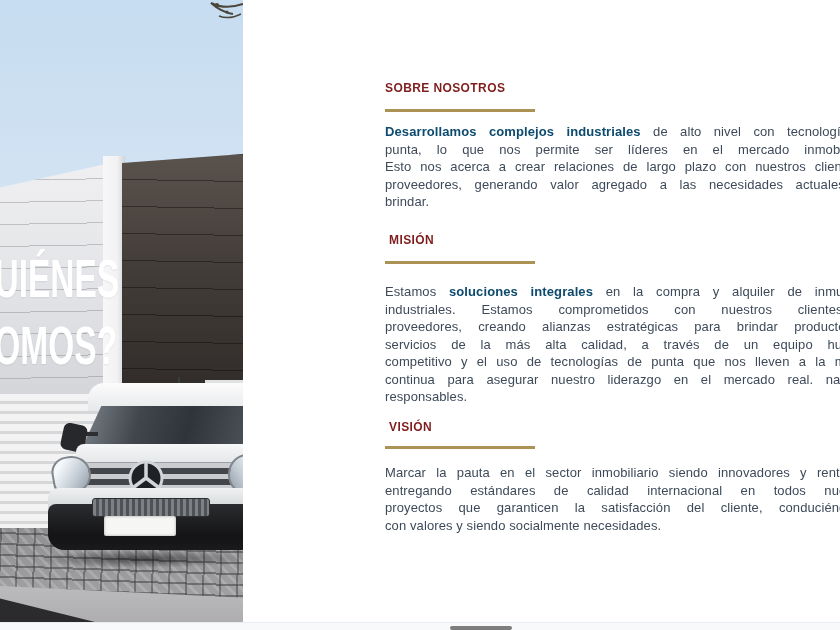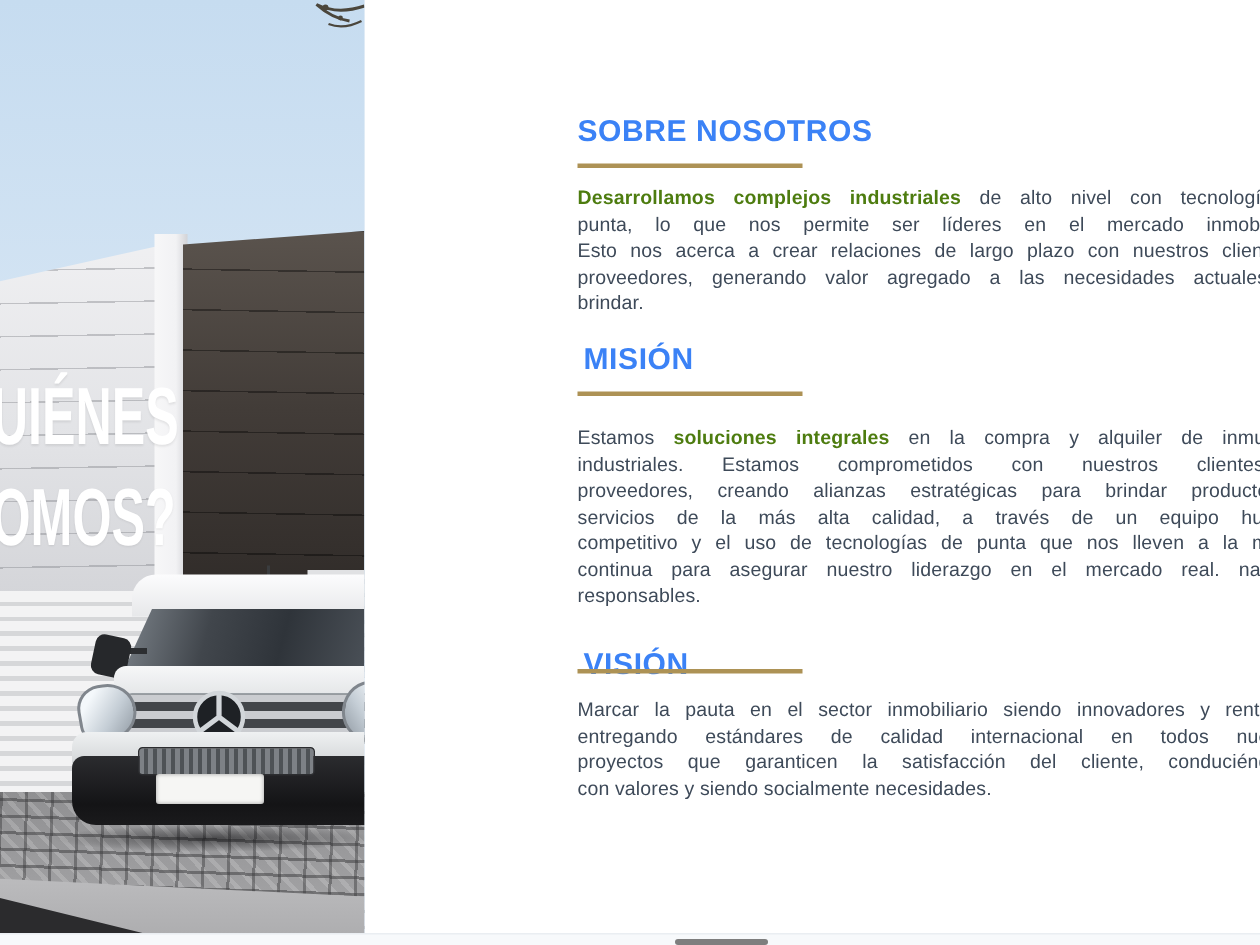--- a/index.html
+++ b/index.html
@@ -75,30 +75,30 @@
   .van-shadow{left:-6px;top:170px;width:215px;height:18px;
     background:radial-gradient(ellipse at 50% 50%, rgba(8,8,10,.55) 0%, rgba(8,8,10,0) 70%);}
   
   .hero-line{position:absolute;color:#ffffff;font-weight:700;font-size:54px;line-height:54px;
     white-space:nowrap;transform:scaleX(.62);transform-origin:left top;
     text-shadow:0 1px 2px rgba(0,0,0,.08);}
   .hero-line1{left:-52px;top:251px;}
   .hero-line2{left:-28px;top:318px;}
   
   .col{position:absolute;left:385px;top:0;width:490px;}
-  .h-section{position:absolute;left:0;font-size:20px;font-weight:700;letter-spacing:.4px;color:#3b82f6;line-height:24px;}
+  .h-section{position:absolute;left:0;font-size:12px;font-weight:700;letter-spacing:.4px;color:#7f1d1d;line-height:24px;}
   .h-indent{left:4px;}
   .rule{position:absolute;left:0;width:150px;height:3px;background:#ad9255;}
   .para{position:absolute;left:0;width:490px;font-size:13px;line-height:17.5px;color:#3e4a59;letter-spacing:.1px;}
   .tline{width:490px;}
   .tline.just{text-align:justify;text-align-last:justify;}
-  .tline .b{font-weight:700;color:#4d7c0f;}
+  .tline .b{font-weight:700;color:#0c4a6e;}
   .t-about-h{top:76px;}  .t-about-r{top:109px;}  .t-about-p{top:123px;}
   .t-mision-h{top:228px;}.t-mision-r{top:261px;} .t-mision-p{top:283px;}
-  .t-vision-h{top:431px;}.t-vision-r{top:446px;} .t-vision-p{top:464px;}
+  .t-vision-h{top:415px;}.t-vision-r{top:446px;} .t-vision-p{top:464px;}
   
   .hscroll-track{position:absolute;left:0;top:622px;width:840px;height:8px;background:#f7f9fb;border-top:1px solid #eaeef2;box-sizing:border-box;}
   .hscroll-thumb{position:absolute;left:450px;top:3px;width:62px;height:4px;background:#7e7e7e;border-radius:2px;}
 </style>
 </head>
 <body>
 
 <div class="photo">
   <div class="sky"></div>
   <svg class="branches" viewBox="0 0 80 28">

